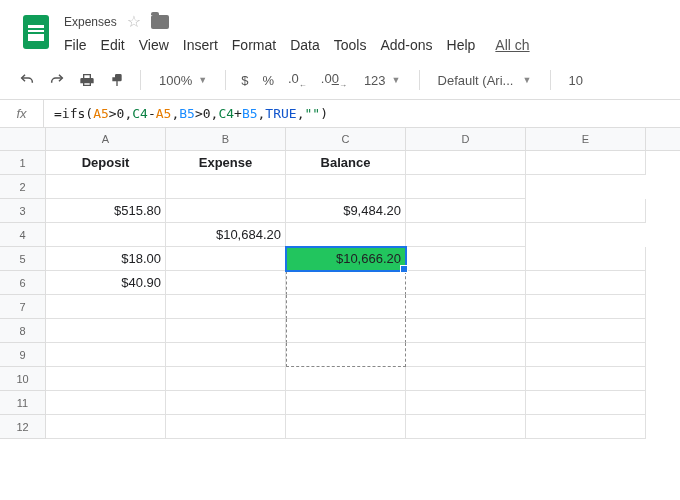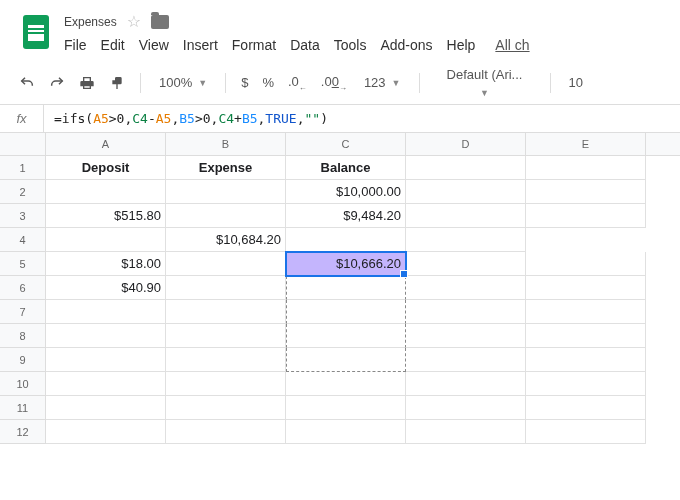--- a/index.html
+++ b/index.html
@@ -35,21 +35,21 @@
   .tok-T { color: #1155cc; }
   .tok-S { color: #0b8043; }
   .grid { display: flex; flex-direction: column; }
   .colhdr { display: flex; background: #f8f9fa; border-bottom: 1px solid #ddd; height: 23px; }
   .corner { width: 46px; border-right: 1px solid #ddd; }
   .ch { width: 120px; border-right: 1px solid #ddd; text-align: center; color: #666; font-size: 11px; display: flex; align-items: center; justify-content: center; }
   .row { display: flex; height: 24px; }
   .rh { width: 46px; background: #f8f9fa; border-right: 1px solid #ddd; border-bottom: 1px solid #ddd; text-align: center; color: #666; font-size: 11px; display: flex; align-items: center; justify-content: center; }
   .cell { width: 120px; border-right: 1px solid #e0e0e0; border-bottom: 1px solid #e0e0e0; padding: 0 4px; display: flex; align-items: center; justify-content: flex-end; font-size: 13px; position: relative; }
   .hdr .cell { font-weight: bold; justify-content: center; }
-  .sel { outline: 2px solid #1a73e8; outline-offset: -1px; z-index: 3; background: #c4b5fd; }
+  .sel { outline: 2px solid #1a73e8; outline-offset: -1px; z-index: 3; background: #22c55e; }
   .sel::after { content: ""; position: absolute; right: -3px; bottom: -3px; width: 6px; height: 6px; background: #1a73e8; border: 1px solid #fff; }
   .drag-left { border-left: 1px dashed #888; }
   .drag-right { border-right: 1px dashed #888; }
   .drag-bottom { border-bottom: 1px dashed #888; }
 </style>
 </head>
 <body>
 
 <div class="header">
   <div class="logo">
@@ -107,21 +107,21 @@
   <div class="tsep"></div>
   <div class="tfmt">$</div>
   <div class="tfmt">%</div>
   <div class="tfmt">.0<sub style="font-size:8px">←</sub></div>
   <div class="tfmt">.0<u>0</u><sub style="font-size:8px">→</sub></div>
   <div class="tsel">
       <span>123</span>
       <span class="caret">▼</span>
     </div>
   <div class="tsep"></div>
-  <div class="tsel" style="width:110px; justify-content:space-between;flex-direction:column;">
+  <div class="tsel" style="width:110px; justify-content:space-between;">
       <span>Default (Ari...</span>
       <span class="caret">▼</span>
     </div>
   <div class="tsep"></div>
   <div class="tsel">
       <span>10</span>
     </div>
 </div>
 
 <div class="formula-bar">
@@ -145,21 +145,20 @@
     <div class="cell">Deposit</div>
     <div class="cell">Expense</div>
     <div class="cell">Balance</div>
     <div class="cell"></div>
     <div class="cell"></div>
   </div>
   <div class="row">
     <div class="rh">2</div>
     <div class="cell"></div>
     <div class="cell"></div>
-    <div class="cell">$10,000.00</div>
     <div class="cell"></div>
     <div class="cell"></div>
   </div>
   <div class="row">
     <div class="rh">3</div>
     <div class="cell">$515.80</div>
     <div class="cell"></div>
     <div class="cell">$9,484.20</div>
     <div class="cell"></div>
     <div class="cell"></div>

